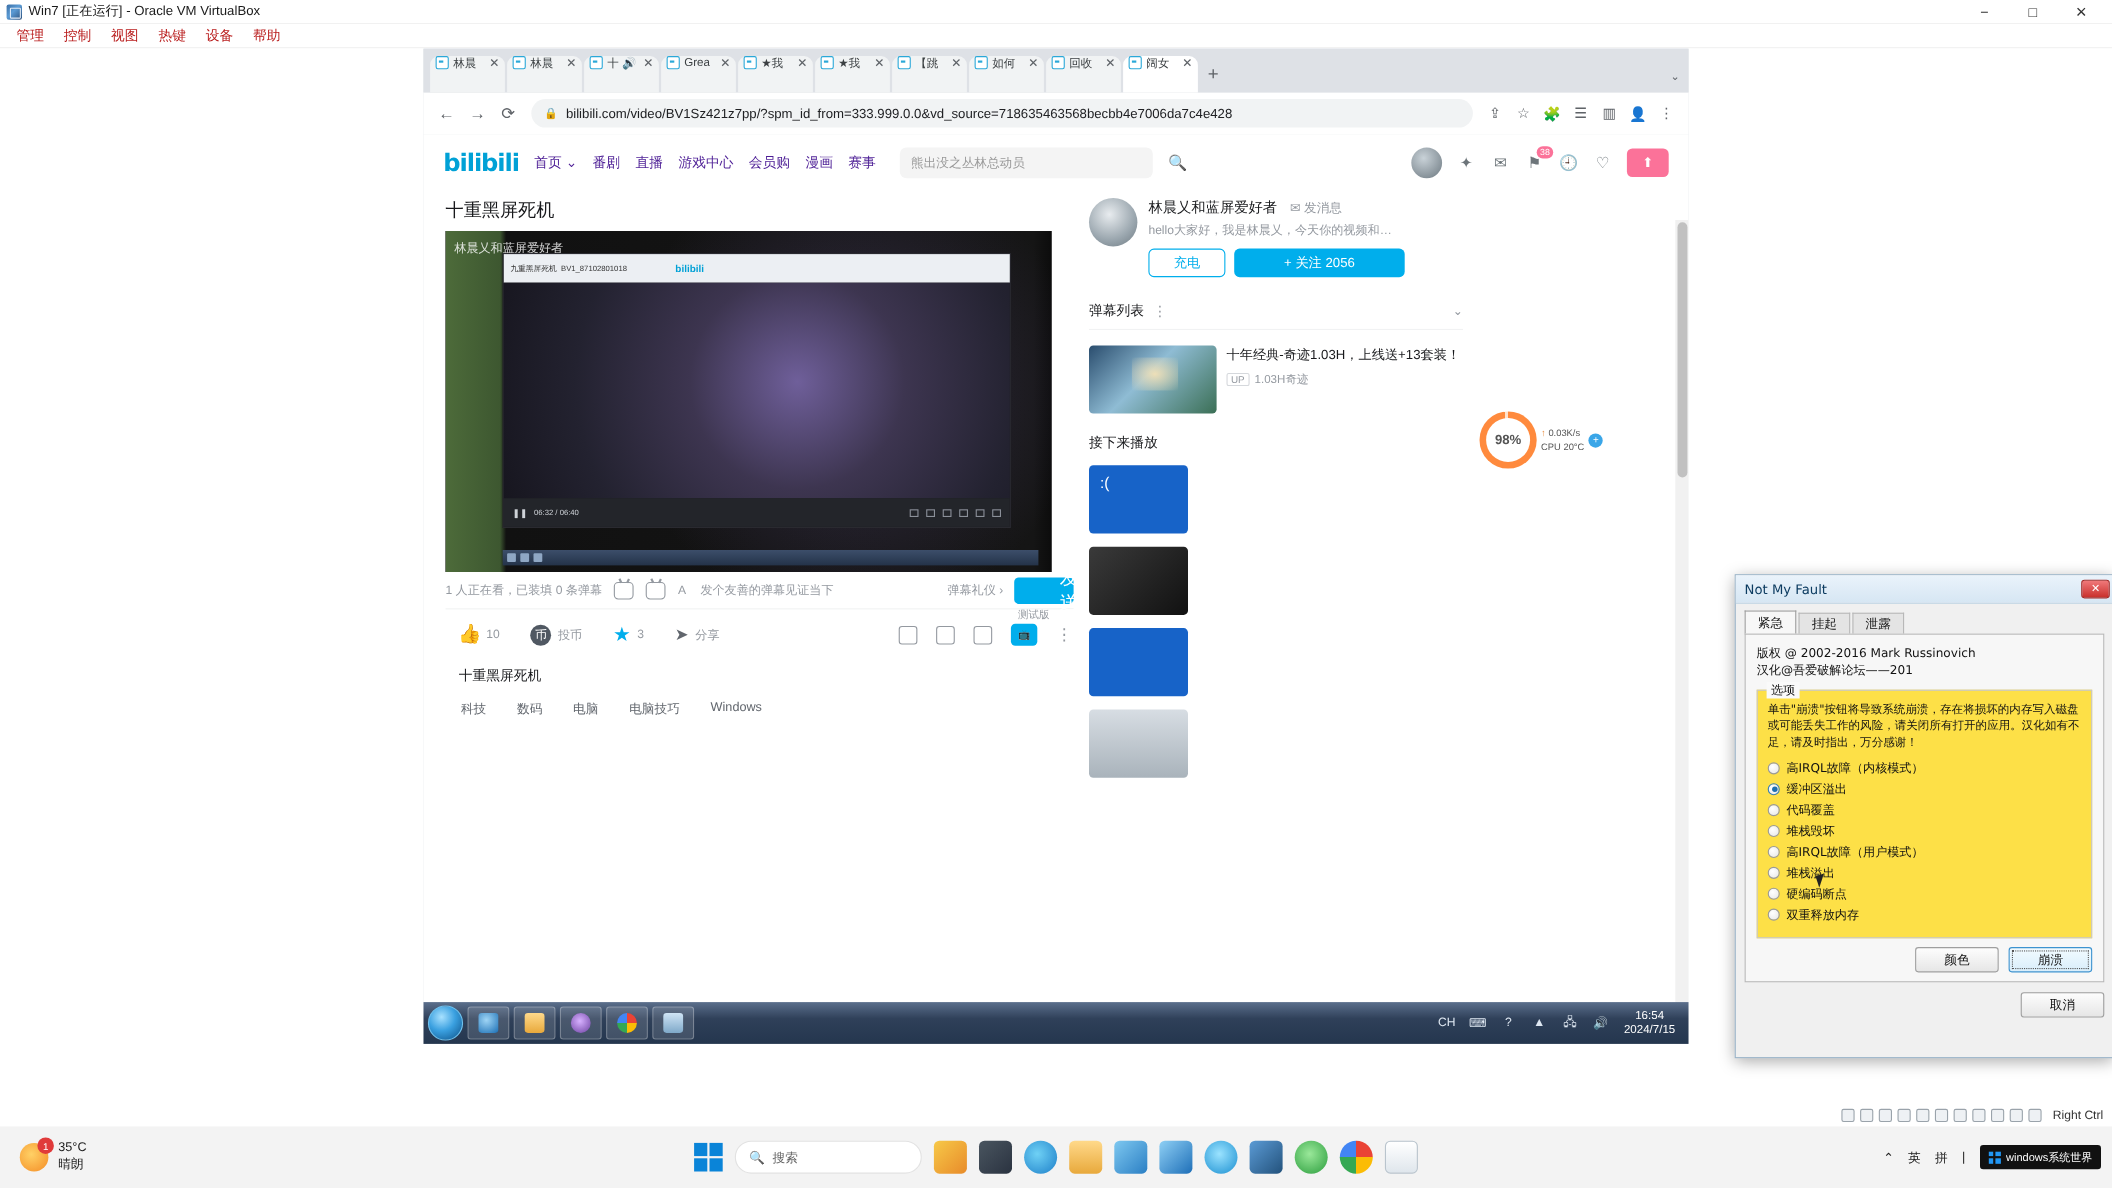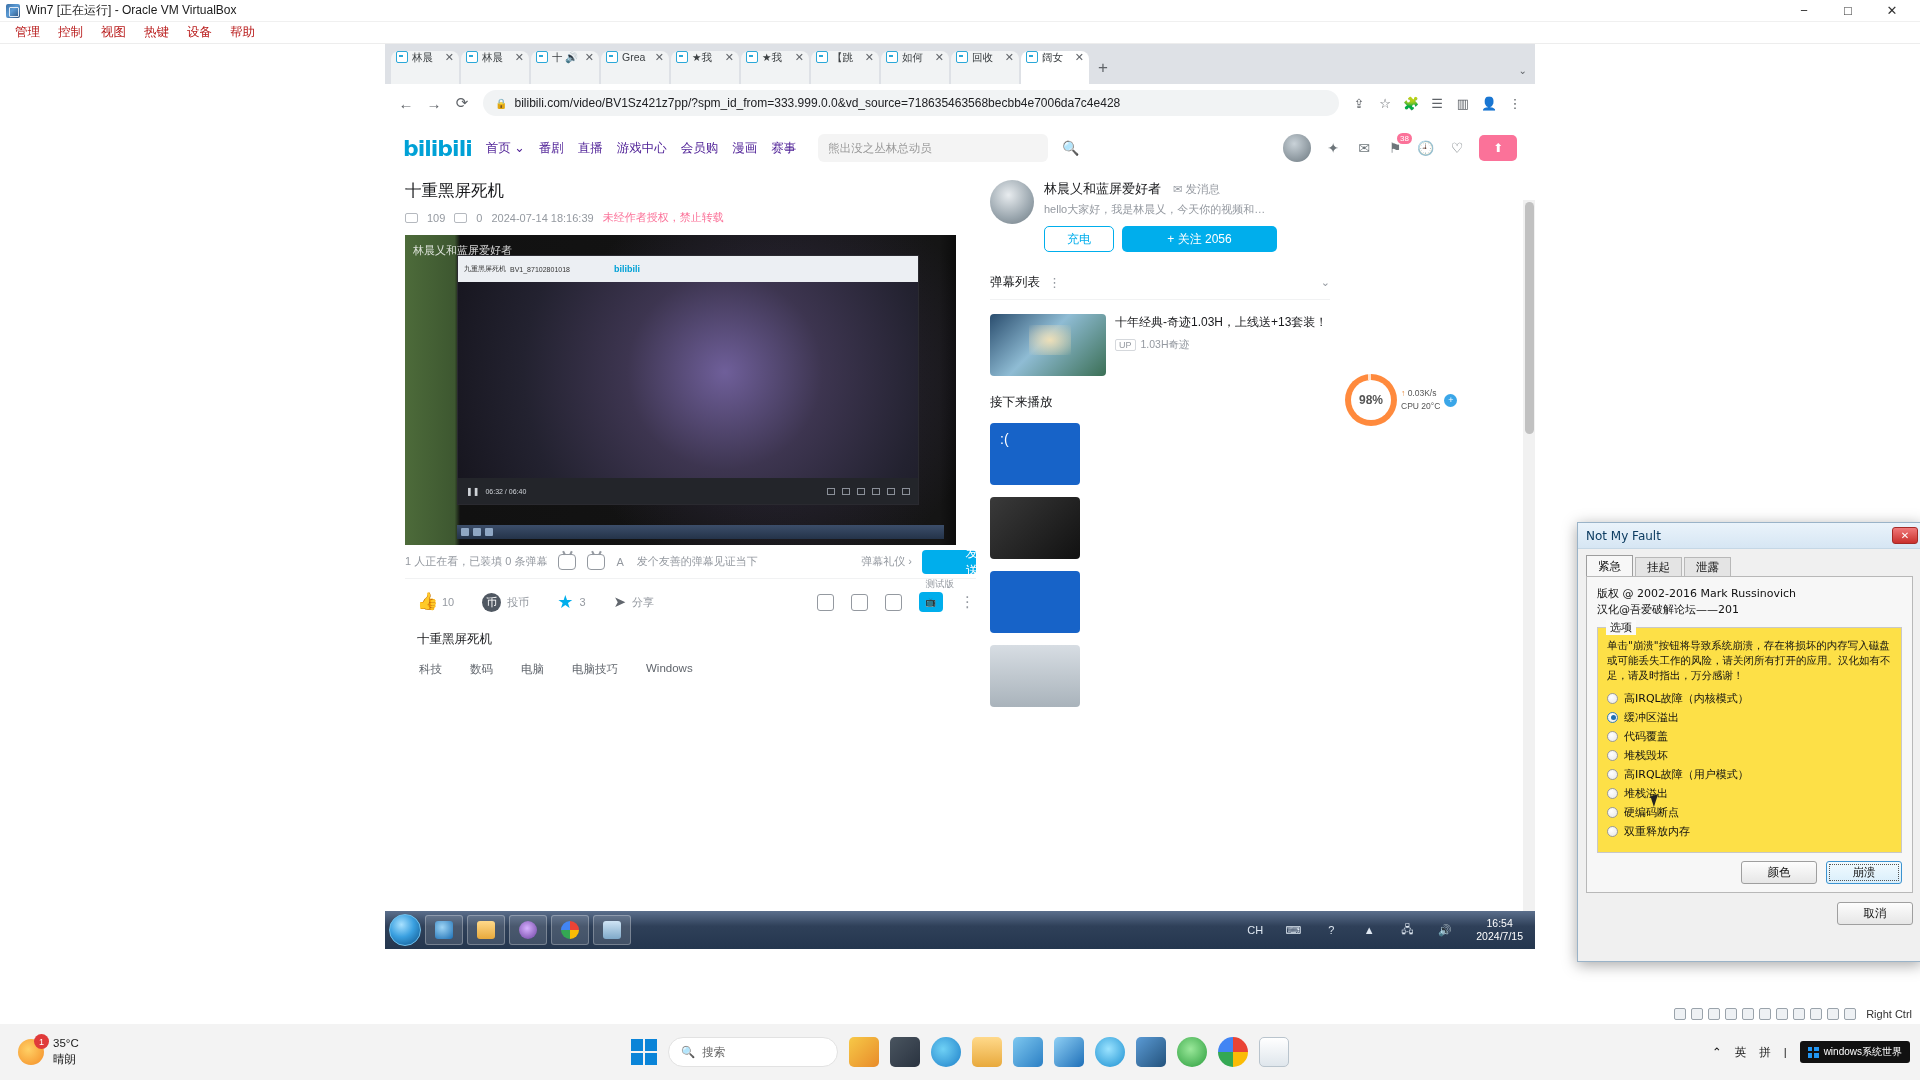--- a/index.html
+++ b/index.html
@@ -172,21 +172,21 @@
   .dm-icon { width: 18px; height: 16px; border: 1.5px solid #9499a0; border-radius: 4px;
     position: relative; }
   .dm-icon:before { content:""; position:absolute; left:4px; top:-4px; width:1.5px; height:4px;
     background:#9499a0; transform: rotate(-25deg);}
   .dm-icon:after { content:""; position:absolute; right:4px; top:-4px; width:1.5px; height:4px;
     background:#9499a0; transform: rotate(25deg);}
   #dm-hint { color: #9499a0; margin-left: 2px; }
   #dm-right { margin-left: auto; display: flex; align-items: center; gap: 10px; }
   #dm-etiquette { font-size: 11px; color: #9499a0; }
   #dm-send { width: 54px; height: 24px; background: #00aeec; color: #fff; border-radius: 4px;
-    font-size: 13px; display: flex; align-items: center; justify-content: center; padding-left: 46px; }
+    font-size: 17px; display: flex; align-items: center; justify-content: center; padding-left: 46px; }
 
   #action-bar { display: flex; align-items: center; gap: 28px; height: 46px; margin-left: 14px;
     font-size: 12px; color: #9499a0; }
   .act { display: flex; align-items: center; gap: 6px; }
   .act .num { font-size: 11px; color: #9499a0; }
   .thumb-up { width: 19px; height: 19px; color: #00aeec; font-size: 17px; line-height: 1; }
   .coin-ico { width: 19px; height: 19px; border-radius: 50%; background: #505862;
     color: #fff; font-size: 11px; display: flex; align-items: center; justify-content: center; }
   .star-ico { color: #00aeec; font-size: 18px; line-height: 1; }
   .share-ico { color: #61666d; font-size: 15px; }
@@ -331,21 +331,21 @@
   #start-orb {
     width: 32px; height: 32px; border-radius: 50%;
     background: radial-gradient(circle at 38% 32%, #a8e1ff 0%, #3aa0e0 45%, #0b4f86 100%);
     border: 1px solid #6fc0ec;
   }
   .tb-app {
     width: 38px; height: 30px; border-radius: 3px; border: 1px solid rgba(255,255,255,0.28);
     background: rgba(255,255,255,0.13); display: flex; align-items: center; justify-content: center;
   }
   .tb-app .gl { width: 18px; height: 18px; border-radius: 3px; }
-  #win7-tray { margin-left: auto; display: flex; align-items: center; gap: 24px;
+  #win7-tray { margin-left: auto; display: flex; align-items: center; gap: 14px;
     color: #e9eef5; font-size: 10px; padding-right: 8px; }
   #win7-clock { text-align: center; line-height: 1.25; font-size: 10.5px; color: #fff; }
   .tray-ico { width: 14px; height: 14px; display: flex; align-items: center; justify-content: center;
     font-size: 11px; color: #dfe8f2; }
 
   
   #vbox-statusbar {
     position: absolute; left: 0; right: 0; bottom: 56px; height: 20px; background: #ffffff;
     display: flex; align-items: center; justify-content: flex-end; gap: 5px; padding-right: 8px;
   }
@@ -520,28 +520,20 @@
               <div class="hicon">♡</div>
               <div id="upload-btn">⬆</div>
             </div>
           </div>
 
           <div id="bili-body">
             <div id="bili-left">
 
               <div id="video-title">十重黑屏死机</div>
 
-              <div id="video-meta">
-                <span class="boxicon"></span>
-                <span>109</span>
-                <span class="boxicon"></span>
-                <span>0</span>
-                <span>2024-07-14 18:16:39</span>
-                <span id="copyright-note">未经作者授权，禁止转载</span>
-              </div>
 
               <div id="player">
                 <div id="player-photo"></div>
                 <div id="player-watermark">林晨乂和蓝屏爱好者</div>
                 <div id="player-inner-monitor">
                   <div id="player-inner-top">
                     <span>九重黑屏死机</span>
                     <span>BV1_87102801018</span>
                     <span id="inner-logo">bilibili</span>
                   </div>

